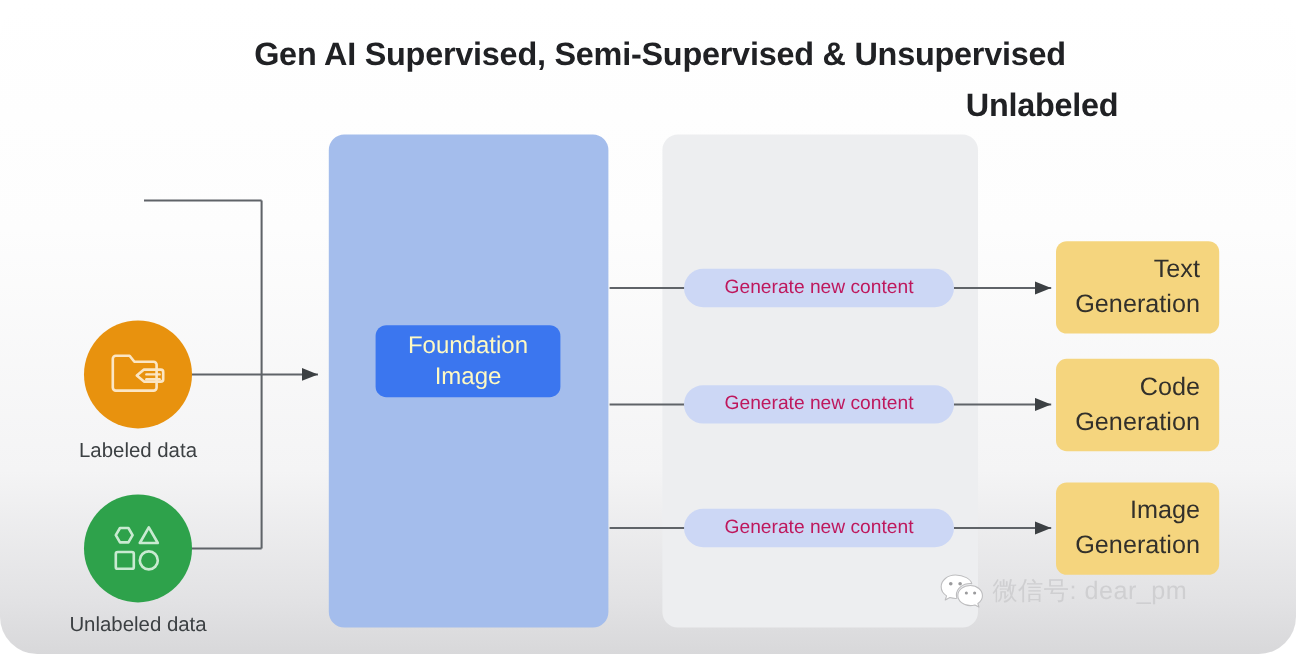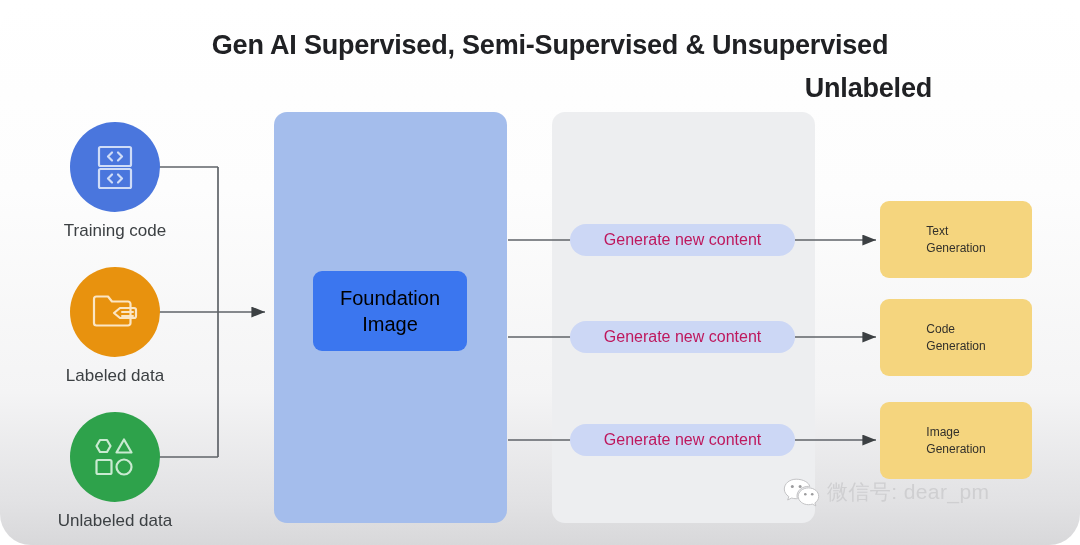--- a/index.html
+++ b/index.html
@@ -46,27 +46,27 @@
   #panel-output {
     left: 552px; top: 112px;
     width: 263px; height: 411px;
     background: #edeef0;
   }
 
   
   #foundation-model {
     position: absolute;
     left: 313px; top: 271px;
-    width: 154px; height: 80px;
+    width: 154px; height: 60px;
     background: #3b76ef;
     border-radius: 9px;
     display: flex;
     align-items: center;
     justify-content: center;
-    color: #000000;
+    color: #fef9c3;
     font-size: 20px;
     line-height: 1.32;
     text-align: center;
   }
 
   
   .source {
     position: absolute;
     width: 170px;
     text-align: center;
@@ -108,29 +108,29 @@
     color: #be185d;
   }
   #pill-text  { top: 224px; }
   #pill-code  { top: 321px; }
   #pill-image { top: 424px; }
 
   
   .outbox {
     position: absolute;
     left: 880px;
-    width: 152px;
+    width: 136px;
     height: 77px;
     background: #f5d57e;
     border-radius: 9px;
     display: flex;
     align-items: center;
     justify-content: center;
-    text-align: left;
-    font-size: 12px;
+    text-align: right;
+    font-size: 21px;
     color: #32302b;
     line-height: 1.38;
   }
   #out-text  { top: 201px; }
   #out-code  { top: 299px; }
   #out-image { top: 402px; }
 
   
   #wires {
     position: absolute;
@@ -195,33 +195,20 @@
     </g>
   </svg>
 
   <div id="foundation-model">
     <div>
       <span>Foundation</span><br>
       <span>Image</span>
     </div>
   </div>
 
-  <div class="source" id="source-training-code">
-    <div class="circle">
-      <svg width="54" height="54" viewBox="0 0 54 54">
-        <rect x="11" y="7" width="32" height="19" rx="1.5" fill="none" stroke="#cfdcf7" stroke-width="2.2"></rect>
-        <rect x="11" y="29" width="32" height="19" rx="1.5" fill="none" stroke="#cfdcf7" stroke-width="2.2"></rect>
-        <path d="M24,12.5 L20,16.5 L24,20.5" fill="none" stroke="#cfdcf7" stroke-width="2.2" stroke-linecap="round" stroke-linejoin="round"></path>
-        <path d="M30,12.5 L34,16.5 L30,20.5" fill="none" stroke="#cfdcf7" stroke-width="2.2" stroke-linecap="round" stroke-linejoin="round"></path>
-        <path d="M24,34.5 L20,38.5 L24,42.5" fill="none" stroke="#cfdcf7" stroke-width="2.2" stroke-linecap="round" stroke-linejoin="round"></path>
-        <path d="M30,34.5 L34,38.5 L30,42.5" fill="none" stroke="#cfdcf7" stroke-width="2.2" stroke-linecap="round" stroke-linejoin="round"></path>
-      </svg>
-    </div>
-    <div class="label">Training code</div>
-  </div>
 
   <div class="source" id="source-labeled-data">
     <div class="circle">
       <svg width="58" height="52" viewBox="0 0 58 52">
         <path d="M8,13 a2.5,2.5 0 0 1 2.5,-2.5 L22,10.5 l4,5 h16 a2.5,2.5 0 0 1 2.5,2.5 v19 a2.5,2.5 0 0 1 -2.5,2.5 H10.5 A2.5,2.5 0 0 1 8,37 z" fill="none" stroke="#fbe6c4" stroke-width="2.2" stroke-linejoin="round"></path>
         <path d="M28,27 l6,-5 h14 a2,2 0 0 1 2,2 v6 a2,2 0 0 1 -2,2 H34 z" fill="none" stroke="#fbe6c4" stroke-width="2.2" stroke-linejoin="round"></path>
         <path d="M36,26 H47" stroke="#fbe6c4" stroke-width="2" stroke-linecap="round"></path>
         <path d="M36,30 H47" stroke="#fbe6c4" stroke-width="2" stroke-linecap="round"></path>
       </svg>
     </div>

